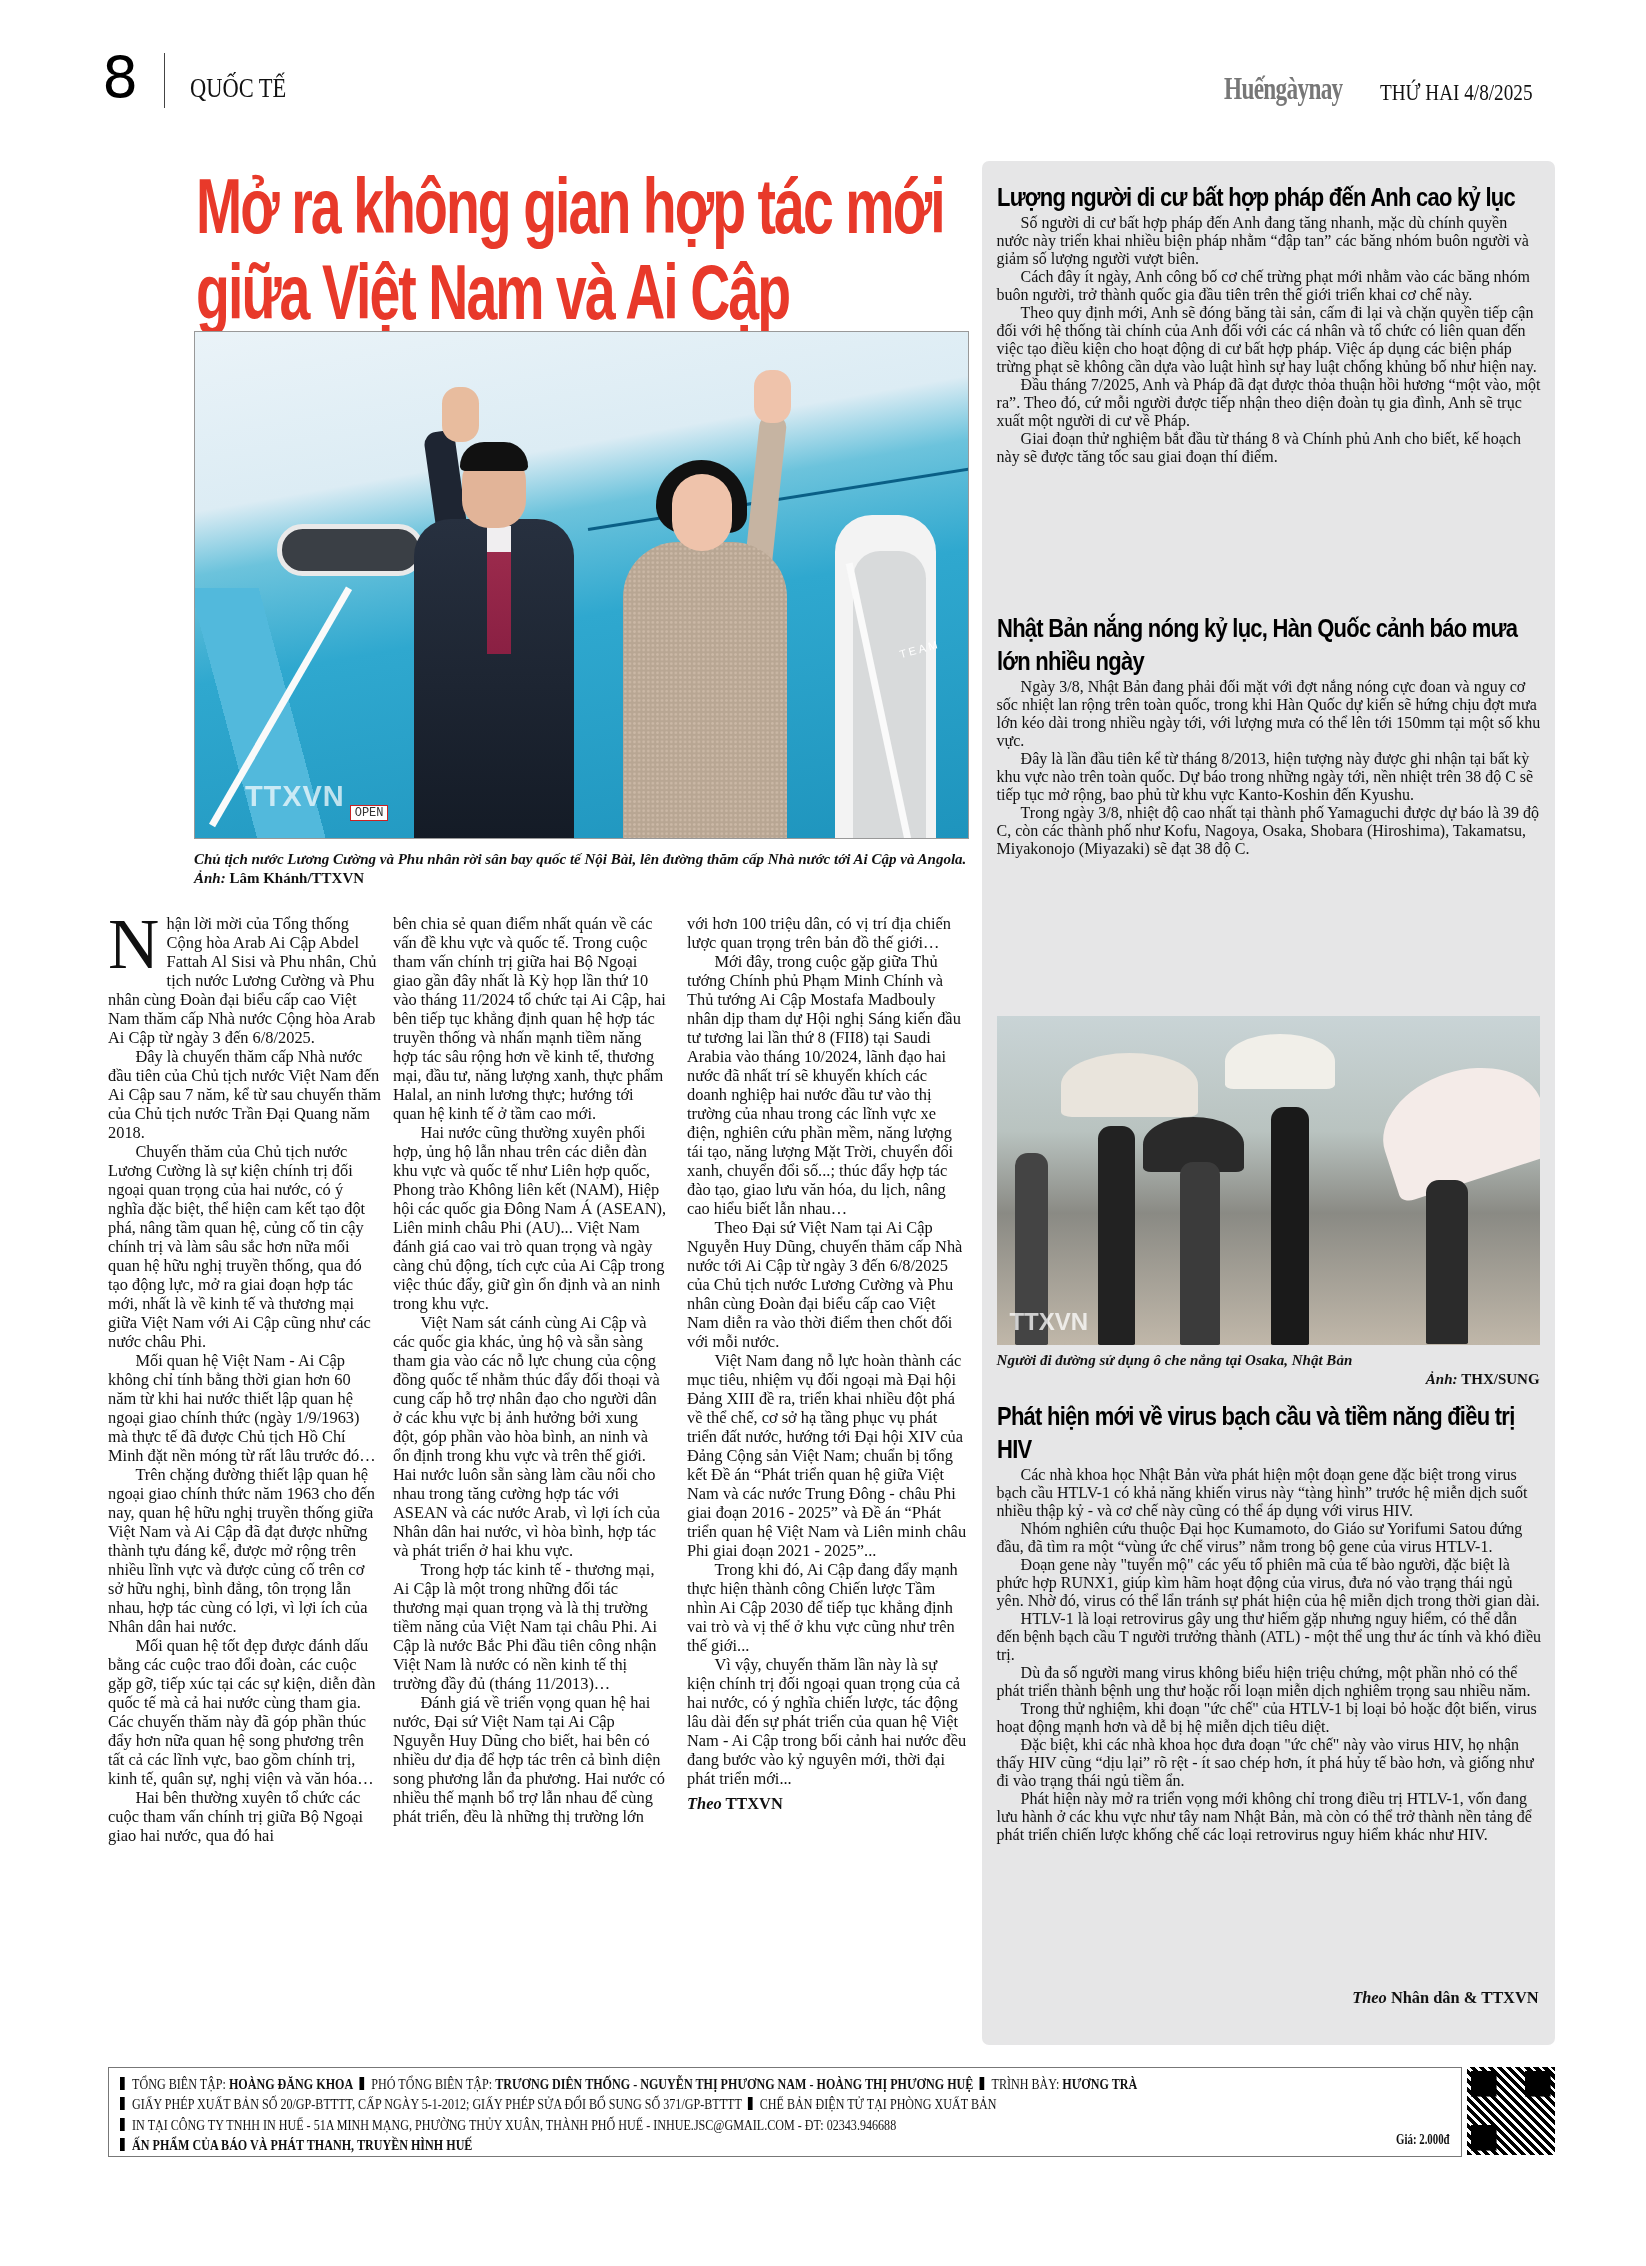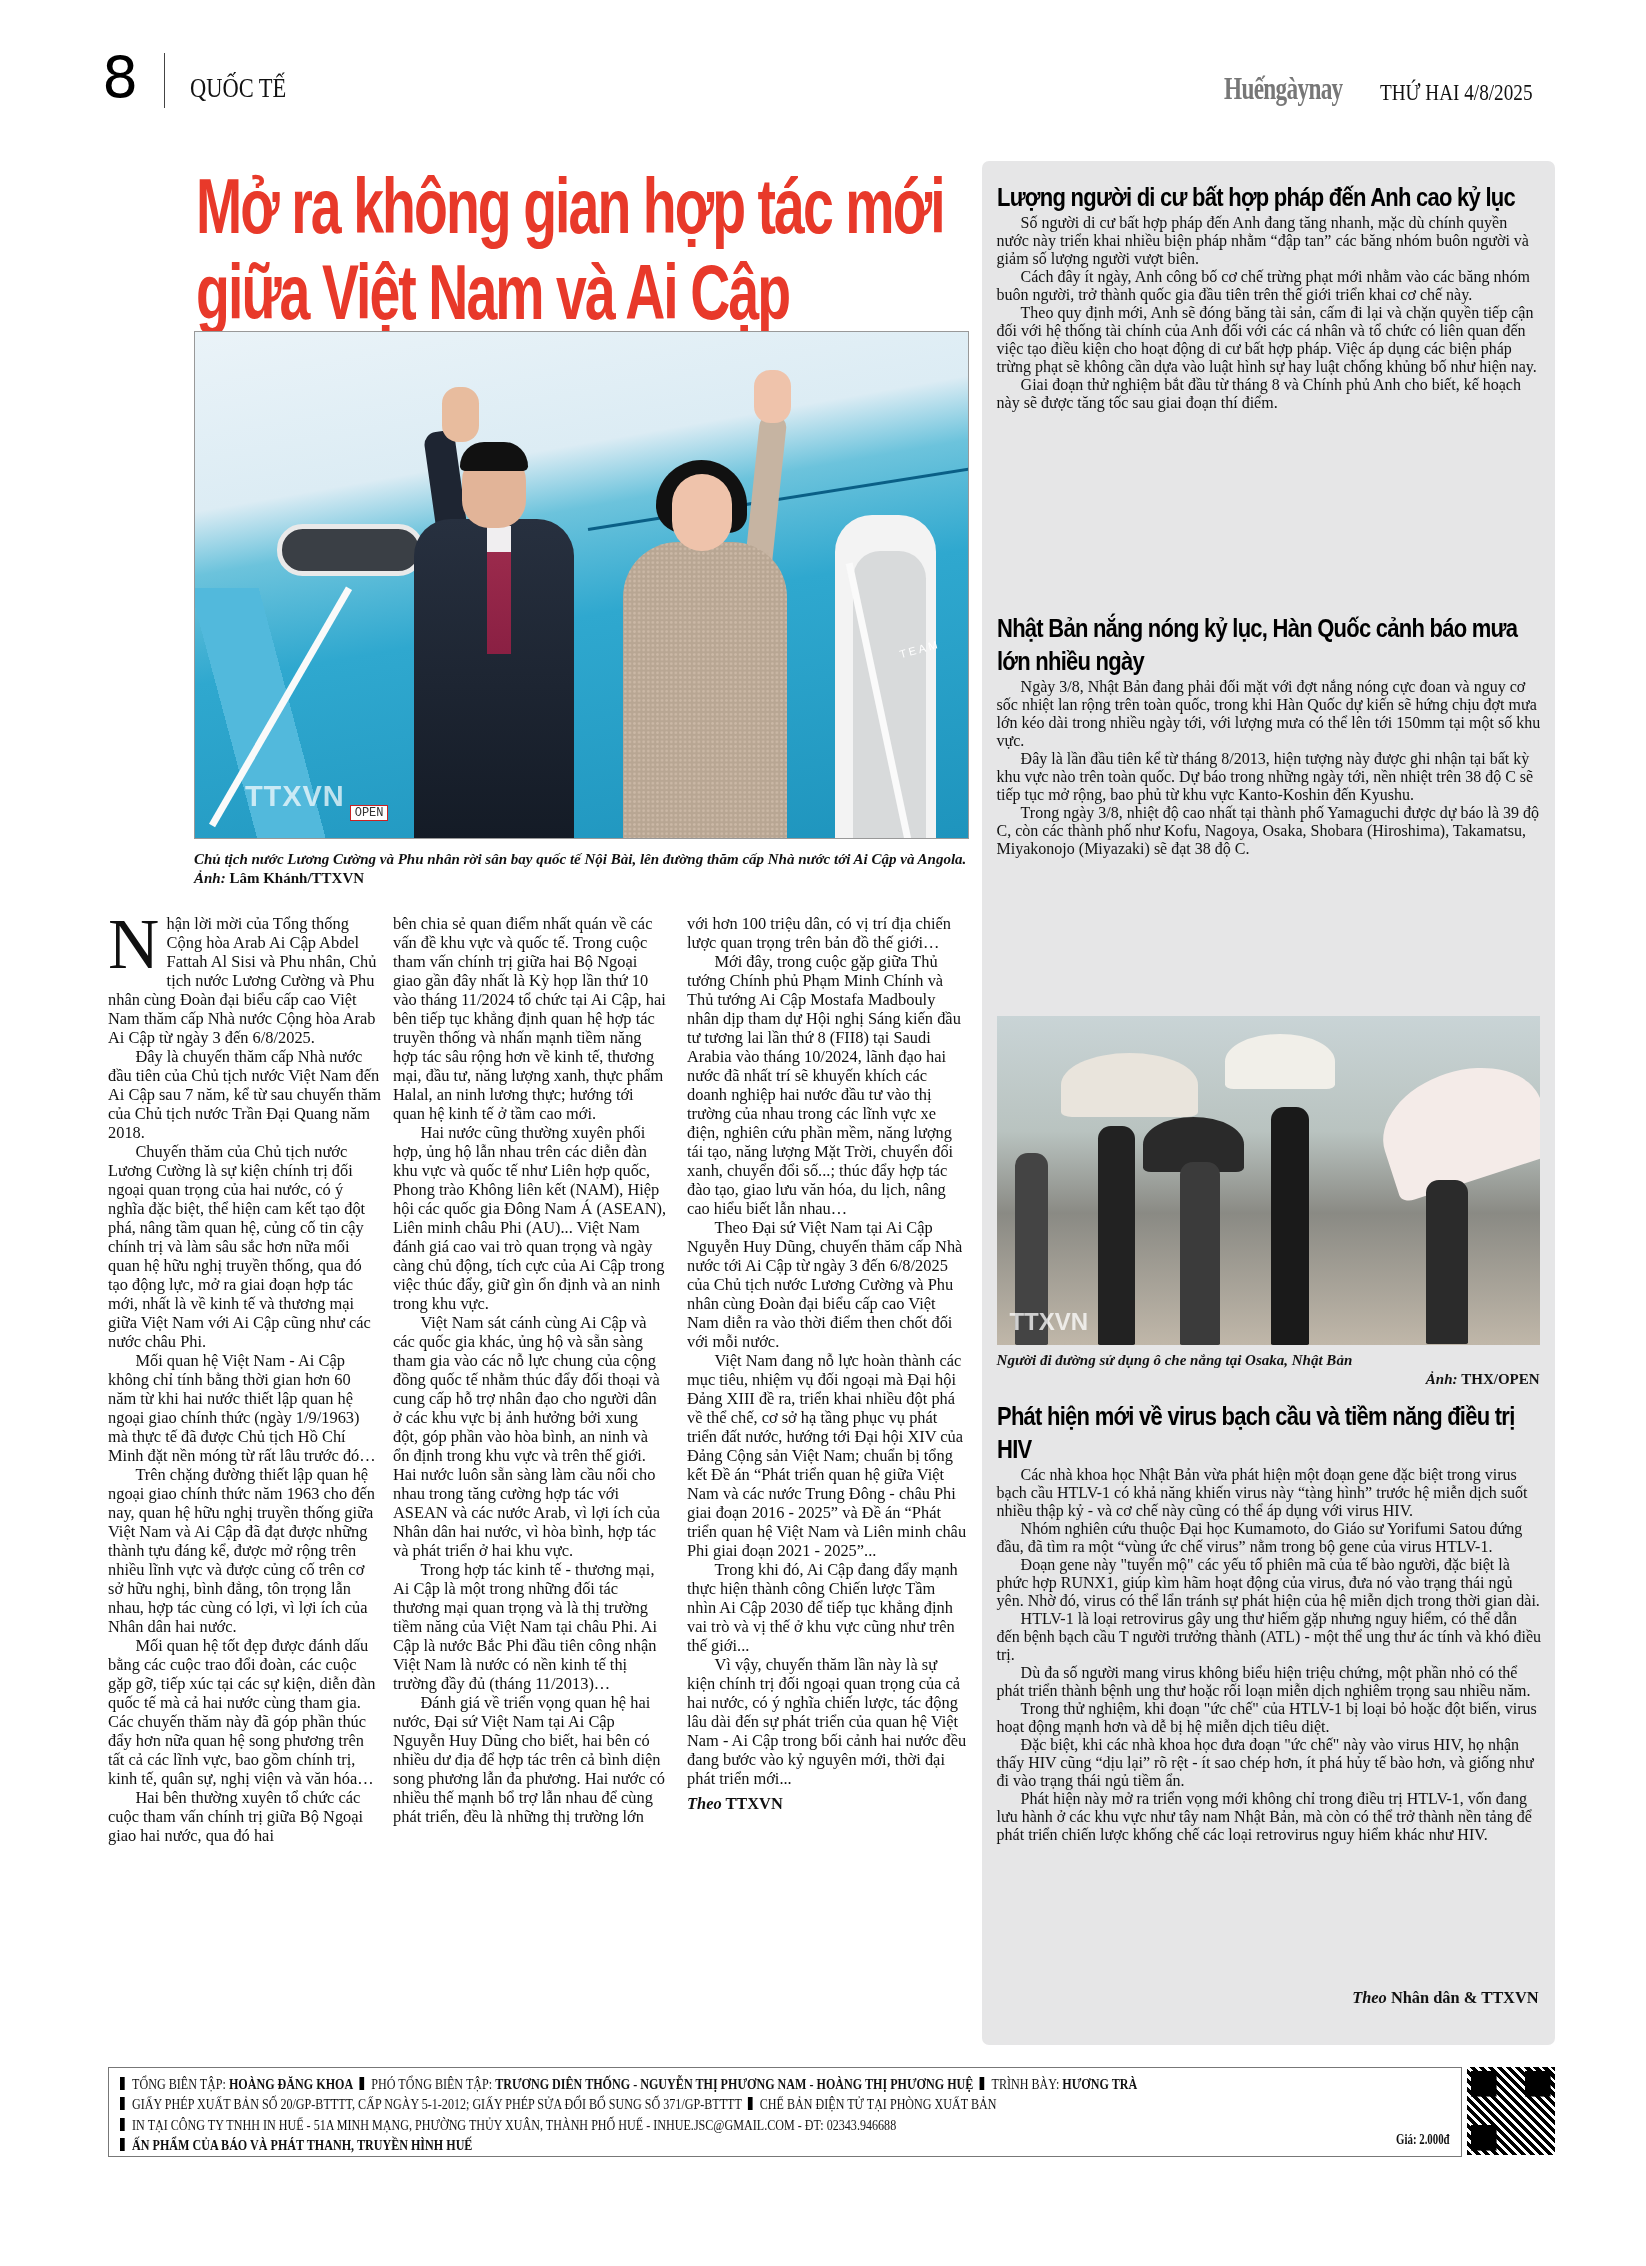--- a/index.html
+++ b/index.html
@@ -158,20 +158,21 @@
   <div class="signoff"><i>Theo</i> <span>TTXVN</span></div>
 </div>
 
 <div class="abs" id="sidebar">
   <div class="sb-inner" id="sb1">
     <h2 class="sb-h">Lượng người di cư bất hợp pháp đến Anh cao kỷ lục</h2>
     <div class="sb-body">
       <p>Số người di cư bất hợp pháp đến Anh đang tăng nhanh, mặc dù chính quyền nước này triển khai nhiều biện pháp nhằm “đập tan” các băng nhóm buôn người và giảm số lượng người vượt biên.</p>
       <p>Cách đây ít ngày, Anh công bố cơ chế trừng phạt mới nhằm vào các băng nhóm buôn người, trở thành quốc gia đầu tiên trên thế giới triển khai cơ chế này.</p>
       <p>Theo quy định mới, Anh sẽ đóng băng tài sản, cấm đi lại và chặn quyền tiếp cận đối với hệ thống tài chính của Anh đối với các cá nhân và tổ chức có liên quan đến việc tạo điều kiện cho hoạt động di cư bất hợp pháp. Việc áp dụng các biện pháp trừng phạt sẽ không cần dựa vào luật hình sự hay luật chống khủng bố như hiện nay.</p>
+      <p>Đầu tháng 7/2025, Anh và Pháp đã đạt được thỏa thuận hồi hương “một vào, một ra”. Theo đó, cứ mỗi người được tiếp nhận theo diện đoàn tụ gia đình, Anh sẽ trục xuất một người di cư về Pháp.</p>
       <p>Giai đoạn thử nghiệm bắt đầu từ tháng 8 và Chính phủ Anh cho biết, kế hoạch này sẽ được tăng tốc sau giai đoạn thí điểm.</p>
     </div>
   </div>
 
   <div class="sb-inner" id="sb2">
     <h2 class="sb-h">Nhật Bản nắng nóng kỷ lục, Hàn Quốc cảnh báo mưa lớn nhiều ngày</h2>
     <div class="sb-body">
       <p>Ngày 3/8, Nhật Bản đang phải đối mặt với đợt nắng nóng cực đoan và nguy cơ sốc nhiệt lan rộng trên toàn quốc, trong khi Hàn Quốc dự kiến sẽ hứng chịu đợt mưa lớn kéo dài trong nhiều ngày tới, với lượng mưa có thể lên tới 150mm tại một số khu vực.</p>
       <p>Đây là lần đầu tiên kể từ tháng 8/2013, hiện tượng này được ghi nhận tại bất kỳ khu vực nào trên toàn quốc. Dự báo trong những ngày tới, nền nhiệt trên 38 độ C sẽ tiếp tục mở rộng, bao phủ từ khu vực Kanto-Koshin đến Kyushu.</p>
       <p>Trong ngày 3/8, nhiệt độ cao nhất tại thành phố Yamaguchi được dự báo là 39 độ C, còn các thành phố như Kofu, Nagoya, Osaka, Shobara (Hiroshima), Takamatsu, Miyakonojo (Miyazaki) sẽ đạt 38 độ C.</p>
@@ -185,21 +186,21 @@
     <div class="umb" style="left:146px;top:101px;width:101px;height:55px;background:#2a2a2a;"></div>
     <div class="person" style="left:101px;top:110px;width:37px;height:219px;"></div>
     <div class="person" style="left:183px;top:146px;width:40px;height:183px;background:#3b3b3b;"></div>
     <div class="person" style="left:274px;top:91px;width:38px;height:238px;background:#1a1a1a;"></div>
     <div class="person" style="left:429px;top:164px;width:42px;height:164px;background:#2b2b2b;"></div>
     <div class="person" style="left:18.3px;top:137px;width:33px;height:192px;background:#444;"></div>
     <div class="abs" id="osaka-wm">TTXVN</div>
   </div>
   <div id="osaka-cap">
     <div>Người đi đường sử dụng ô che nắng tại Osaka, Nhật Bản</div>
-    <div id="osaka-credit"><i>Ảnh:</i> <span>THX/OPEN</span></div>
+    <div id="osaka-credit"><i>Ảnh:</i> <span>THX/SUNG</span></div>
   </div>
 
   <div class="sb-inner" id="sb3">
     <h2 class="sb-h">Phát hiện mới về virus bạch cầu và tiềm năng điều trị HIV</h2>
     <div class="sb-body">
       <p>Các nhà khoa học Nhật Bản vừa phát hiện một đoạn gene đặc biệt trong virus bạch cầu HTLV-1 có khả năng khiến virus này “tàng hình” trước hệ miễn dịch suốt nhiều thập kỷ - và cơ chế này cũng có thể áp dụng với virus HIV.</p>
       <p>Nhóm nghiên cứu thuộc Đại học Kumamoto, do Giáo sư Yorifumi Satou đứng đầu, đã tìm ra một “vùng ức chế virus” nằm trong bộ gene của virus HTLV-1.</p>
       <p>Đoạn gene này "tuyển mộ" các yếu tố phiên mã của tế bào người, đặc biệt là phức hợp RUNX1, giúp kìm hãm hoạt động của virus, đưa nó vào trạng thái ngủ yên. Nhờ đó, virus có thể lẩn tránh sự phát hiện của hệ miễn dịch trong thời gian dài.</p>
       <p>HTLV-1 là loại retrovirus gây ung thư hiếm gặp nhưng nguy hiểm, có thể dẫn đến bệnh bạch cầu T người trưởng thành (ATL) - một thể ung thư ác tính và khó điều trị.</p>
       <p>Dù đa số người mang virus không biểu hiện triệu chứng, một phần nhỏ có thể phát triển thành bệnh ung thư hoặc rối loạn miễn dịch nghiêm trọng sau nhiều năm.</p>

